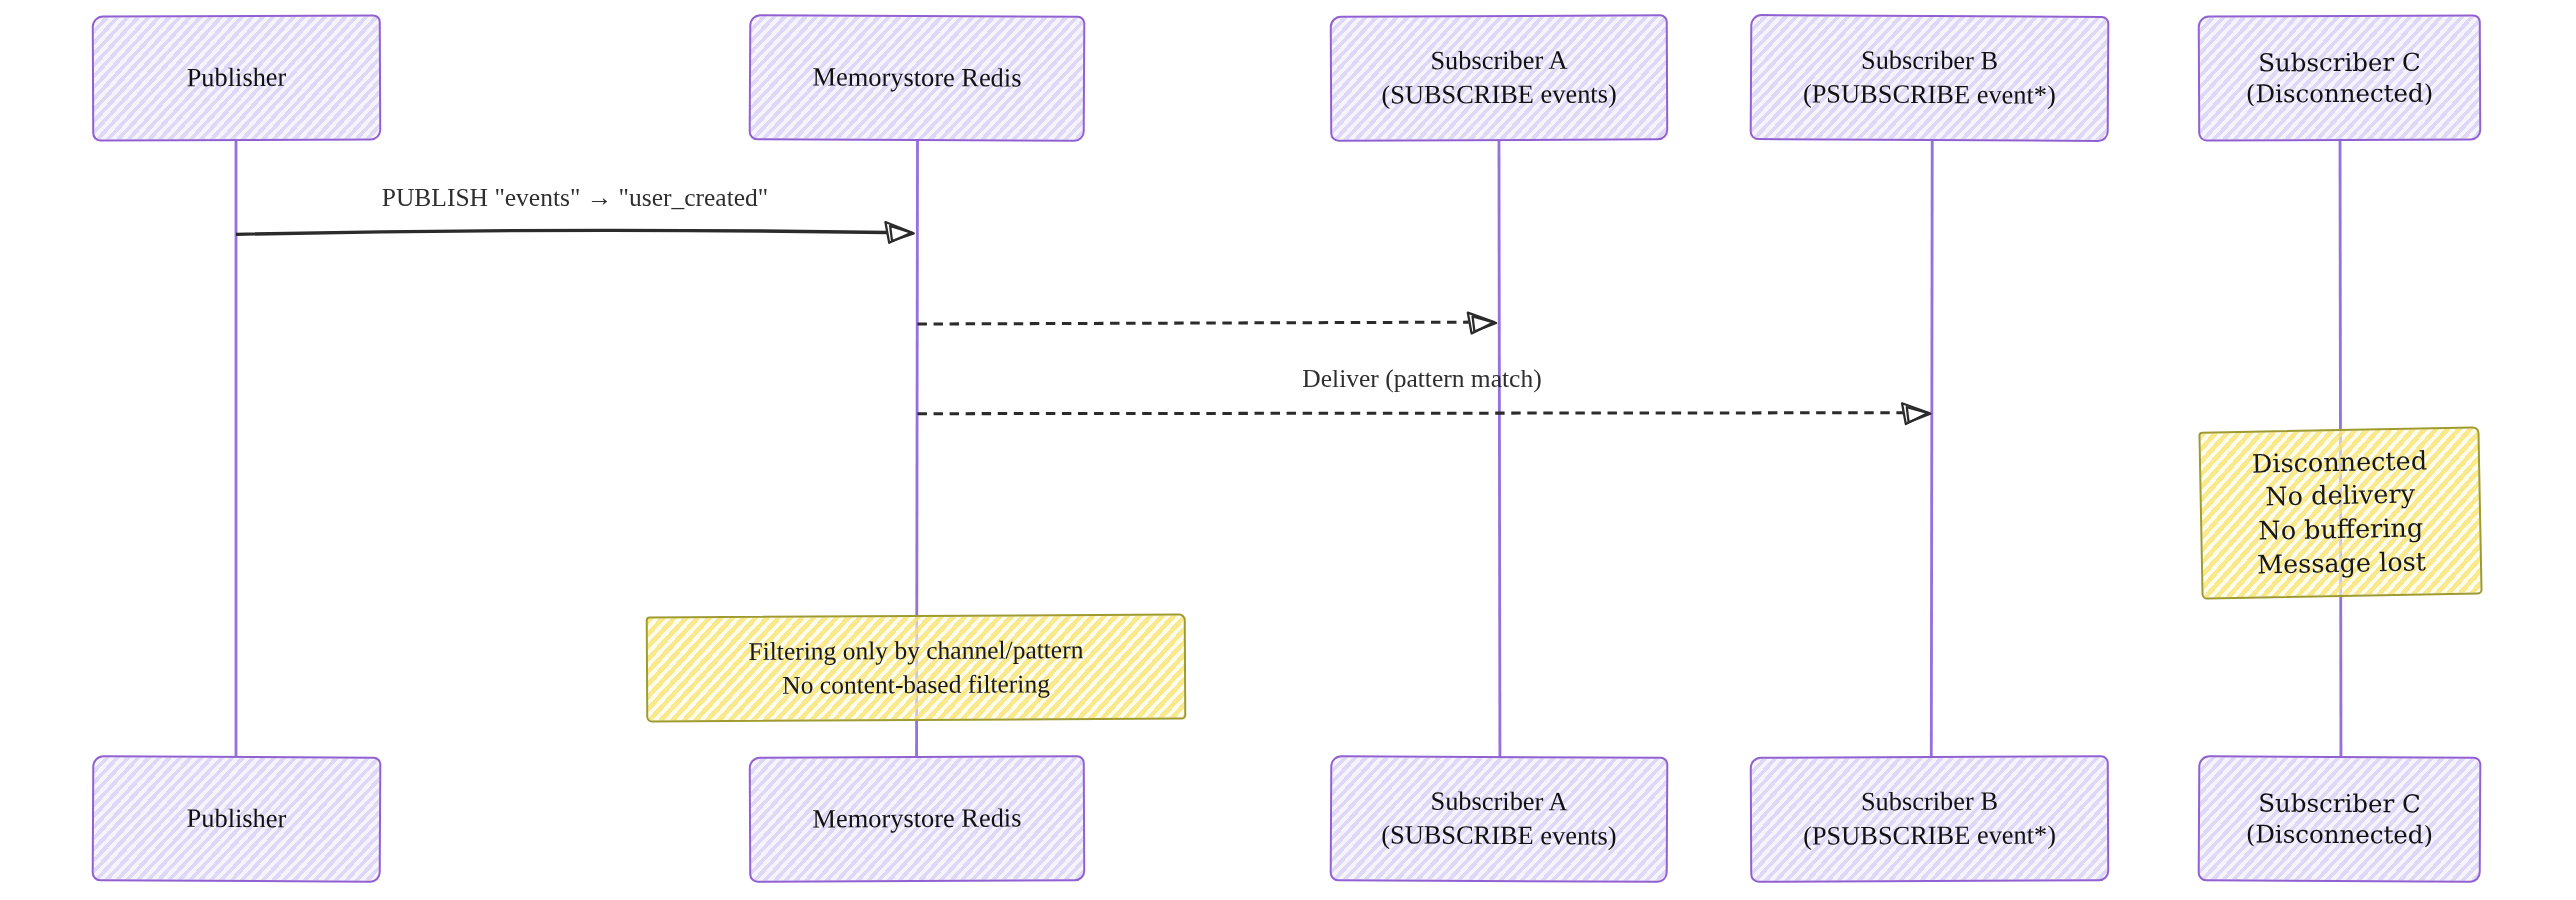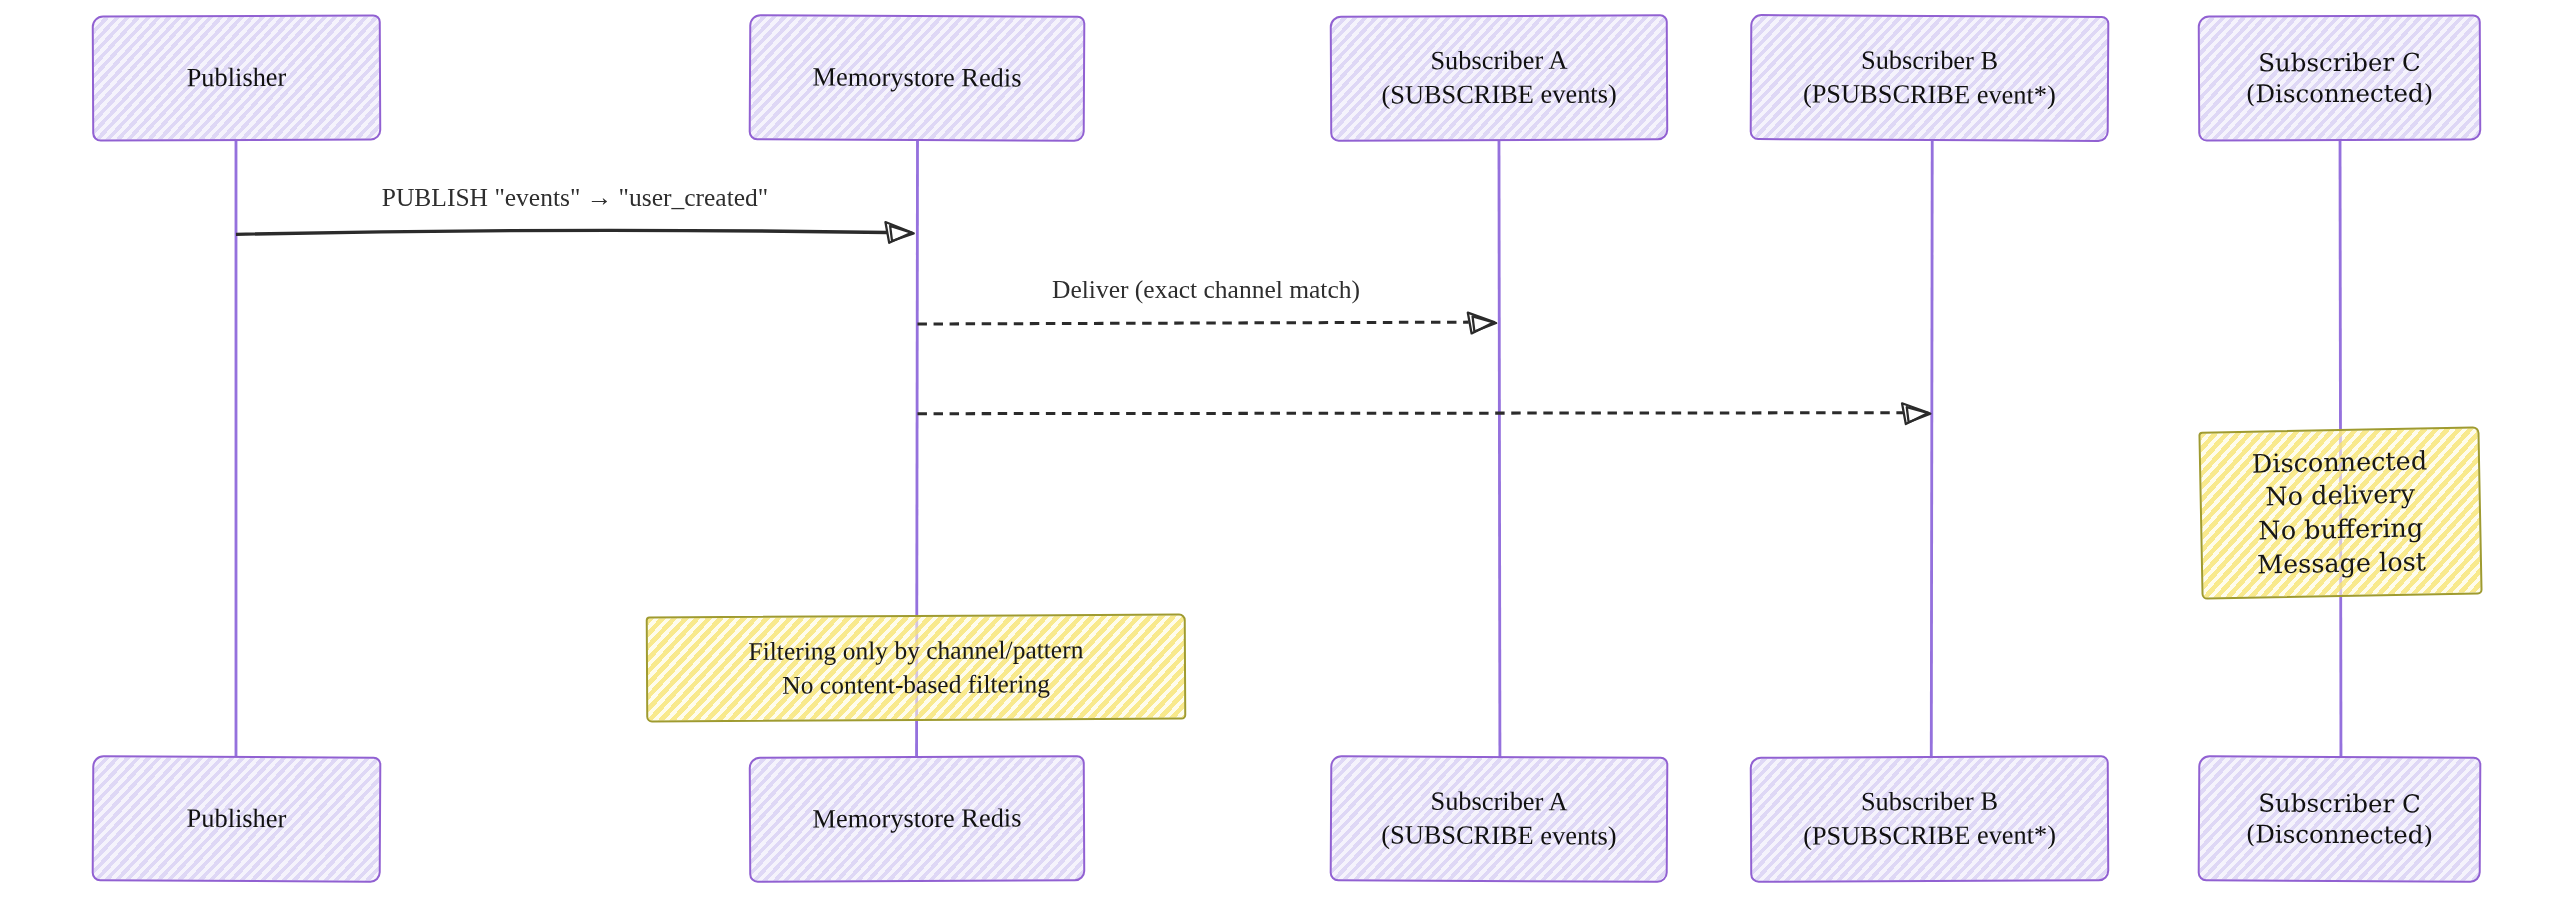--- a/index.html
+++ b/index.html
@@ -107,21 +107,21 @@
     </g>
 
     <line x1="972" y1="438" x2="2016" y2="437" stroke="#2b2b2b" stroke-width="3.2" stroke-dasharray="10 7"></line>
     <g stroke="#2b2b2b" stroke-width="2.4" fill="none" stroke-linejoin="round">
       <path d="M2043,437 L2015,427 L2019,449 Z"></path>
       <path d="M2045,438 L2020,431 L2022,447 Z"></path>
     </g>
   </svg>
 
   <div class="msg-label" style="left:273px; top:183px;">PUBLISH "events" → "user_created"</div>
-  <div class="msg-label" style="left:904px; top:275px;">Deliver (exact channel match)</div>
+  <div class="msg-label" style="left:1120px; top:364px;">Deliver (pattern match)</div>
 
   <div class="note serif-wide" style="left:2200px; top:429px; width:281px; height:168px; transform:rotate(-1.1deg);">
     <span>Disconnected</span>
     <span>No delivery</span>
     <span>No buffering</span>
     <span>Message lost</span>
   </div>
   <div class="note" style="left:646px; top:615px; width:540px; height:106px; transform:rotate(-0.3deg);">
     <span>Filtering only by channel/pattern</span>
     <span>No content-based filtering</span>

